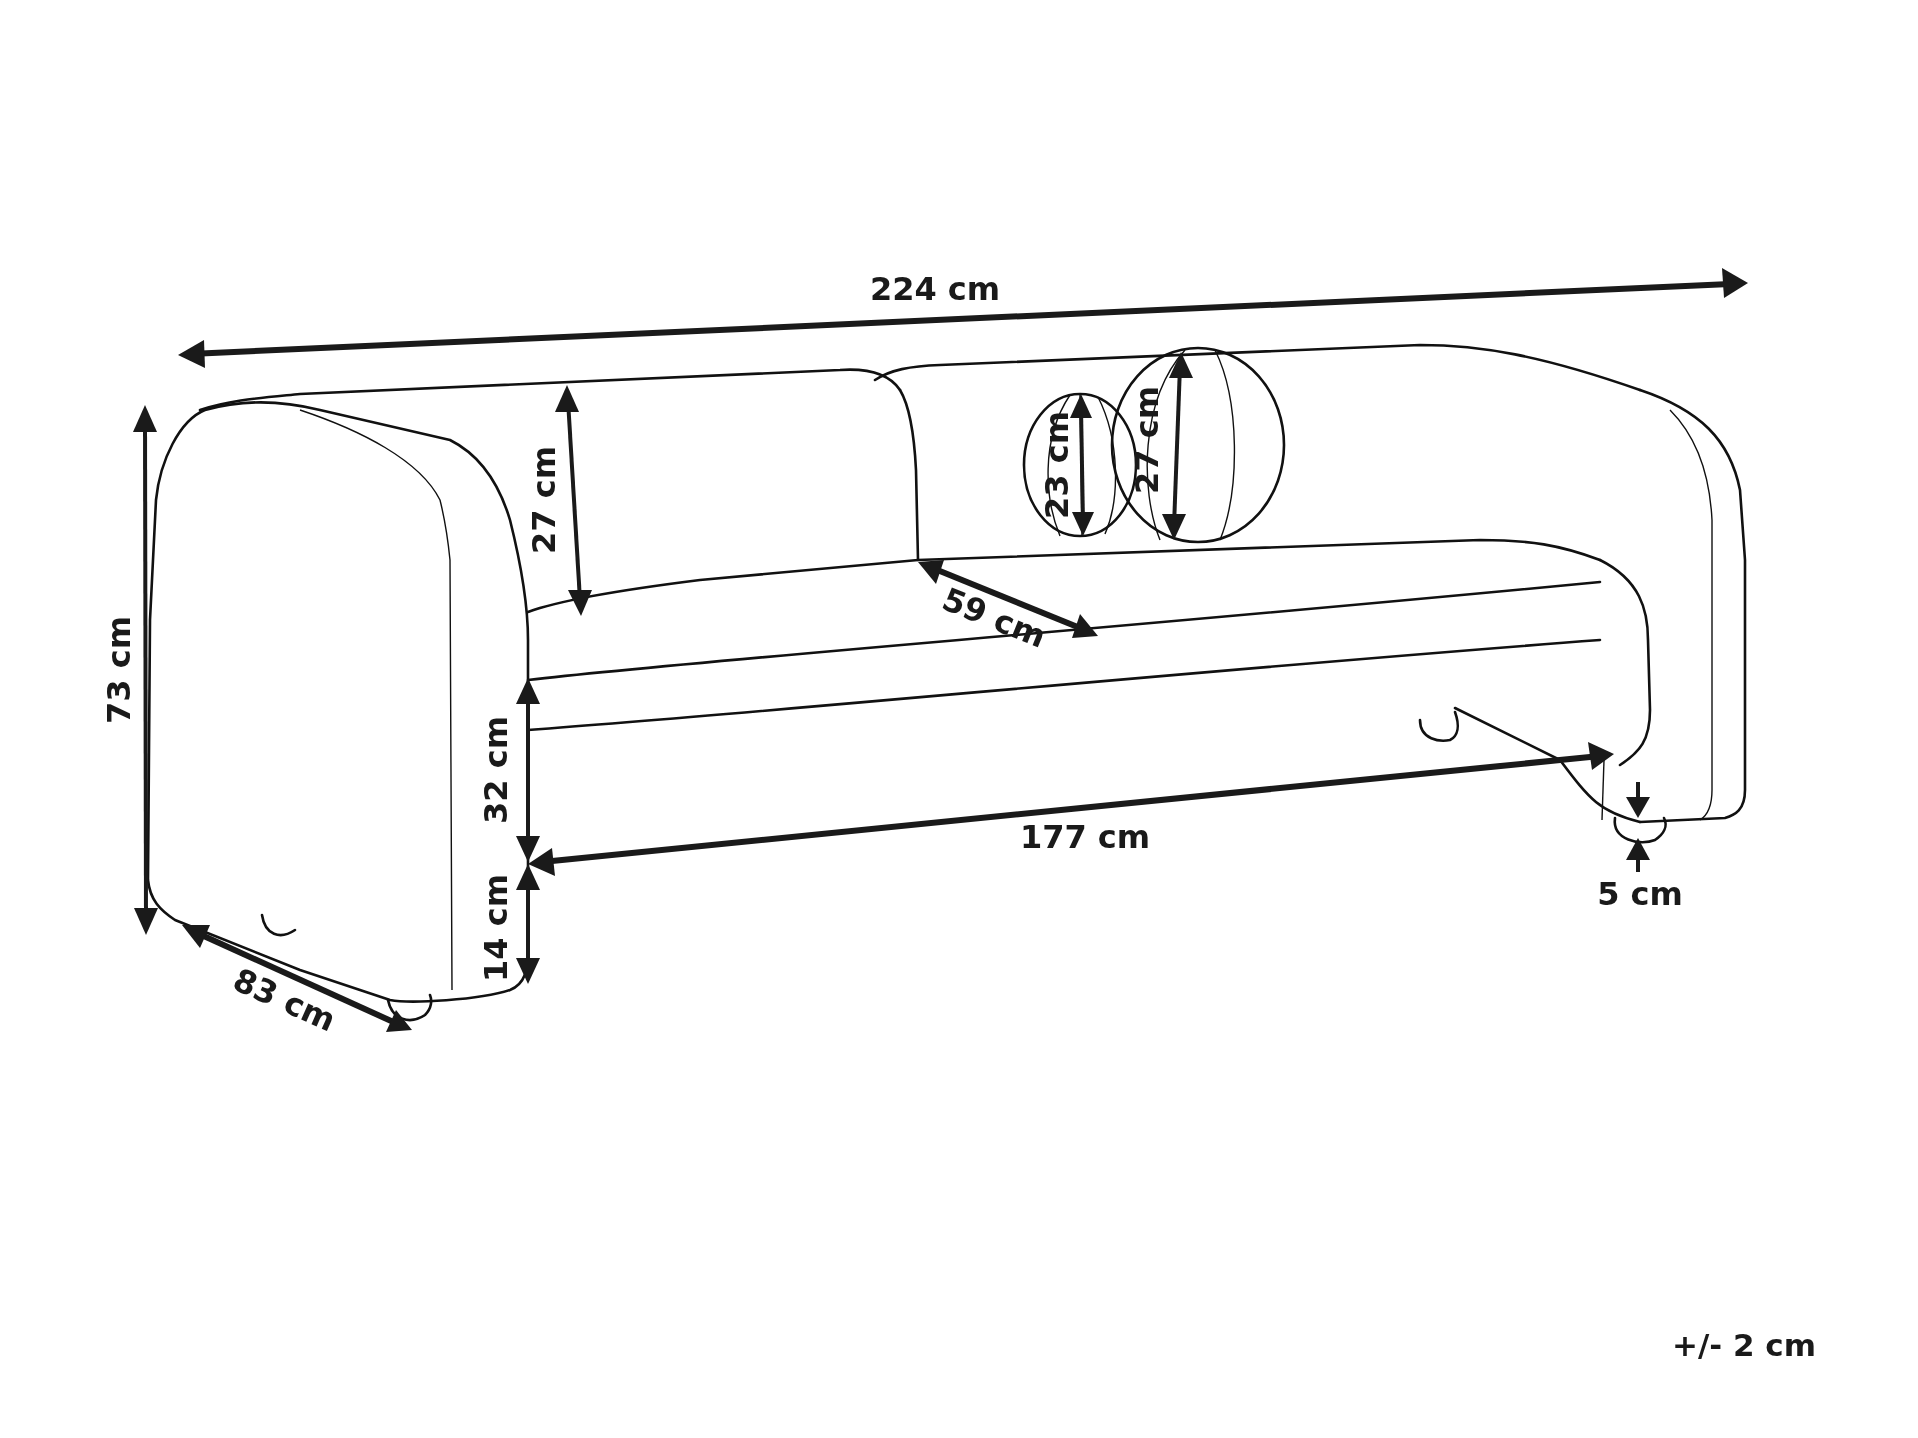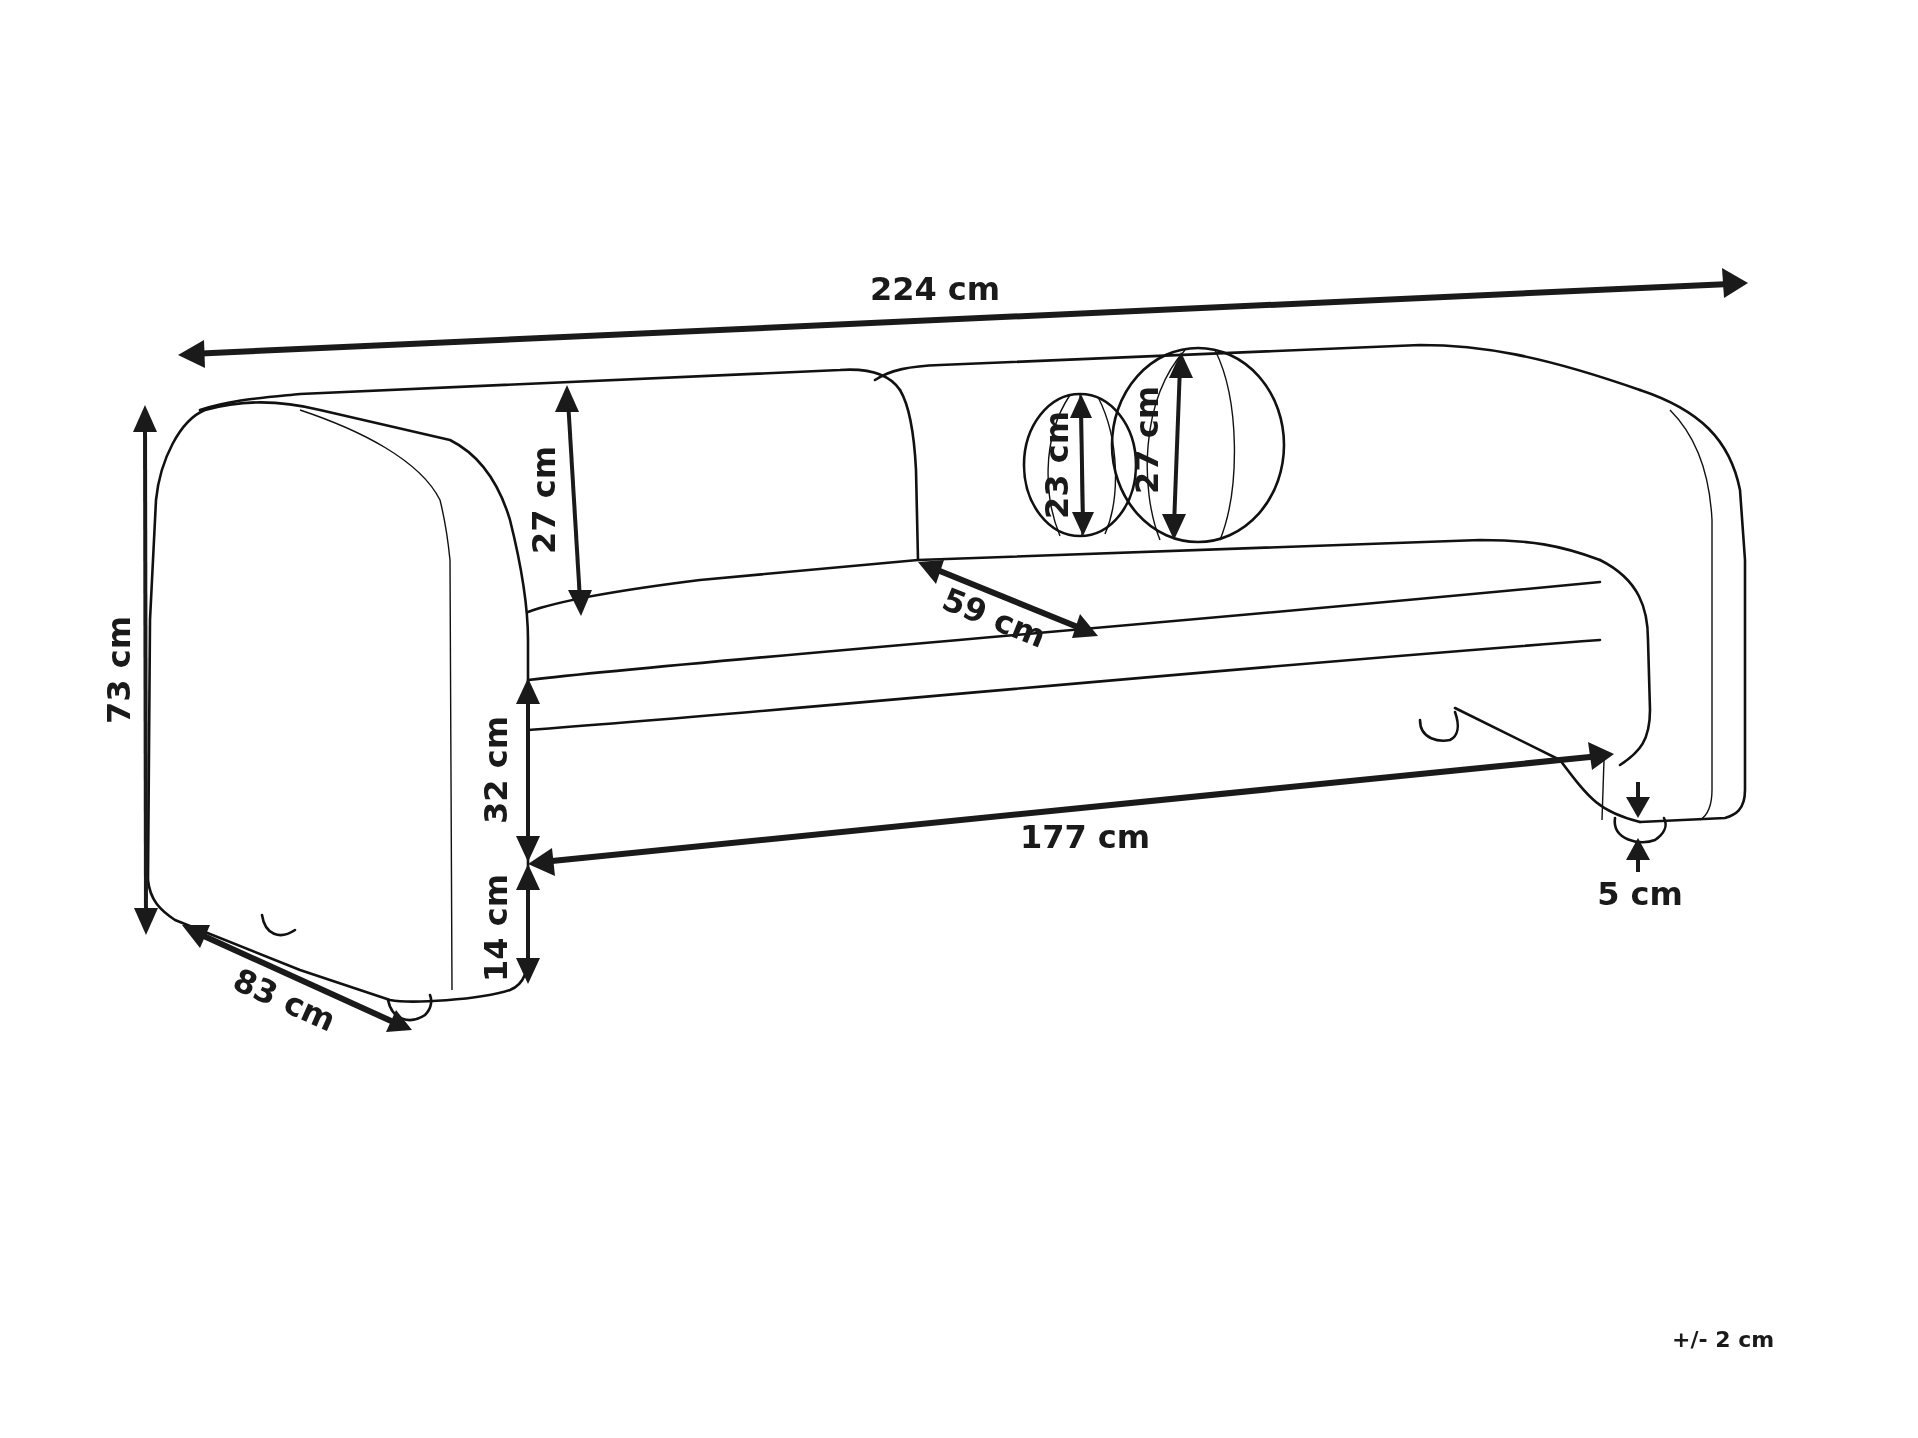--- a/index.html
+++ b/index.html
@@ -4,21 +4,21 @@
 <style>
   html, body { margin:0; padding:0; background:#ffffff; }
   body { width:1918px; height:1438px; overflow:hidden; position:relative; font-family:"DejaVu Sans", sans-serif; }
   #diagram { position:absolute; left:0; top:0; width:1918px; height:1438px; }
   .outline { fill:none; stroke:#111; stroke-width:2.6; stroke-linejoin:round; stroke-linecap:round; }
   .thin { fill:none; stroke:#111; stroke-width:1.4; }
   .dim { stroke:#1a1a1a; stroke-width:6; fill:none; }
   .dimthin { stroke:#1a1a1a; stroke-width:4; fill:none; }
   .head { fill:#1a1a1a; }
   .lbl { font-family:"DejaVu Sans", sans-serif; font-weight:bold; font-size:32px; fill:#1a1a1a; }
-  .tol { position:absolute; left:1672px; top:1327px; font-family:"DejaVu Sans", sans-serif; font-weight:bold; font-size:22px; color:#1a1a1a; }
+  .tol { position:absolute; left:1672px; top:1327px; font-family:"DejaVu Sans", sans-serif; font-weight:bold; font-size:31px; color:#1a1a1a; }
 </style>
 </head>
 <body>
 
 <svg id="diagram" viewBox="0 0 1918 1438" xmlns="http://www.w3.org/2000/svg">
   <g>
 
     <path class="outline" d="M200 410 C 230 400, 260 398, 300 394 L 840 370 C 870 368, 890 375, 900 390"></path>
     <path class="outline" d="M875 380 C 890 370, 910 366, 940 365 L 1420 345 C 1480 345, 1540 355, 1640 390"></path>
 

